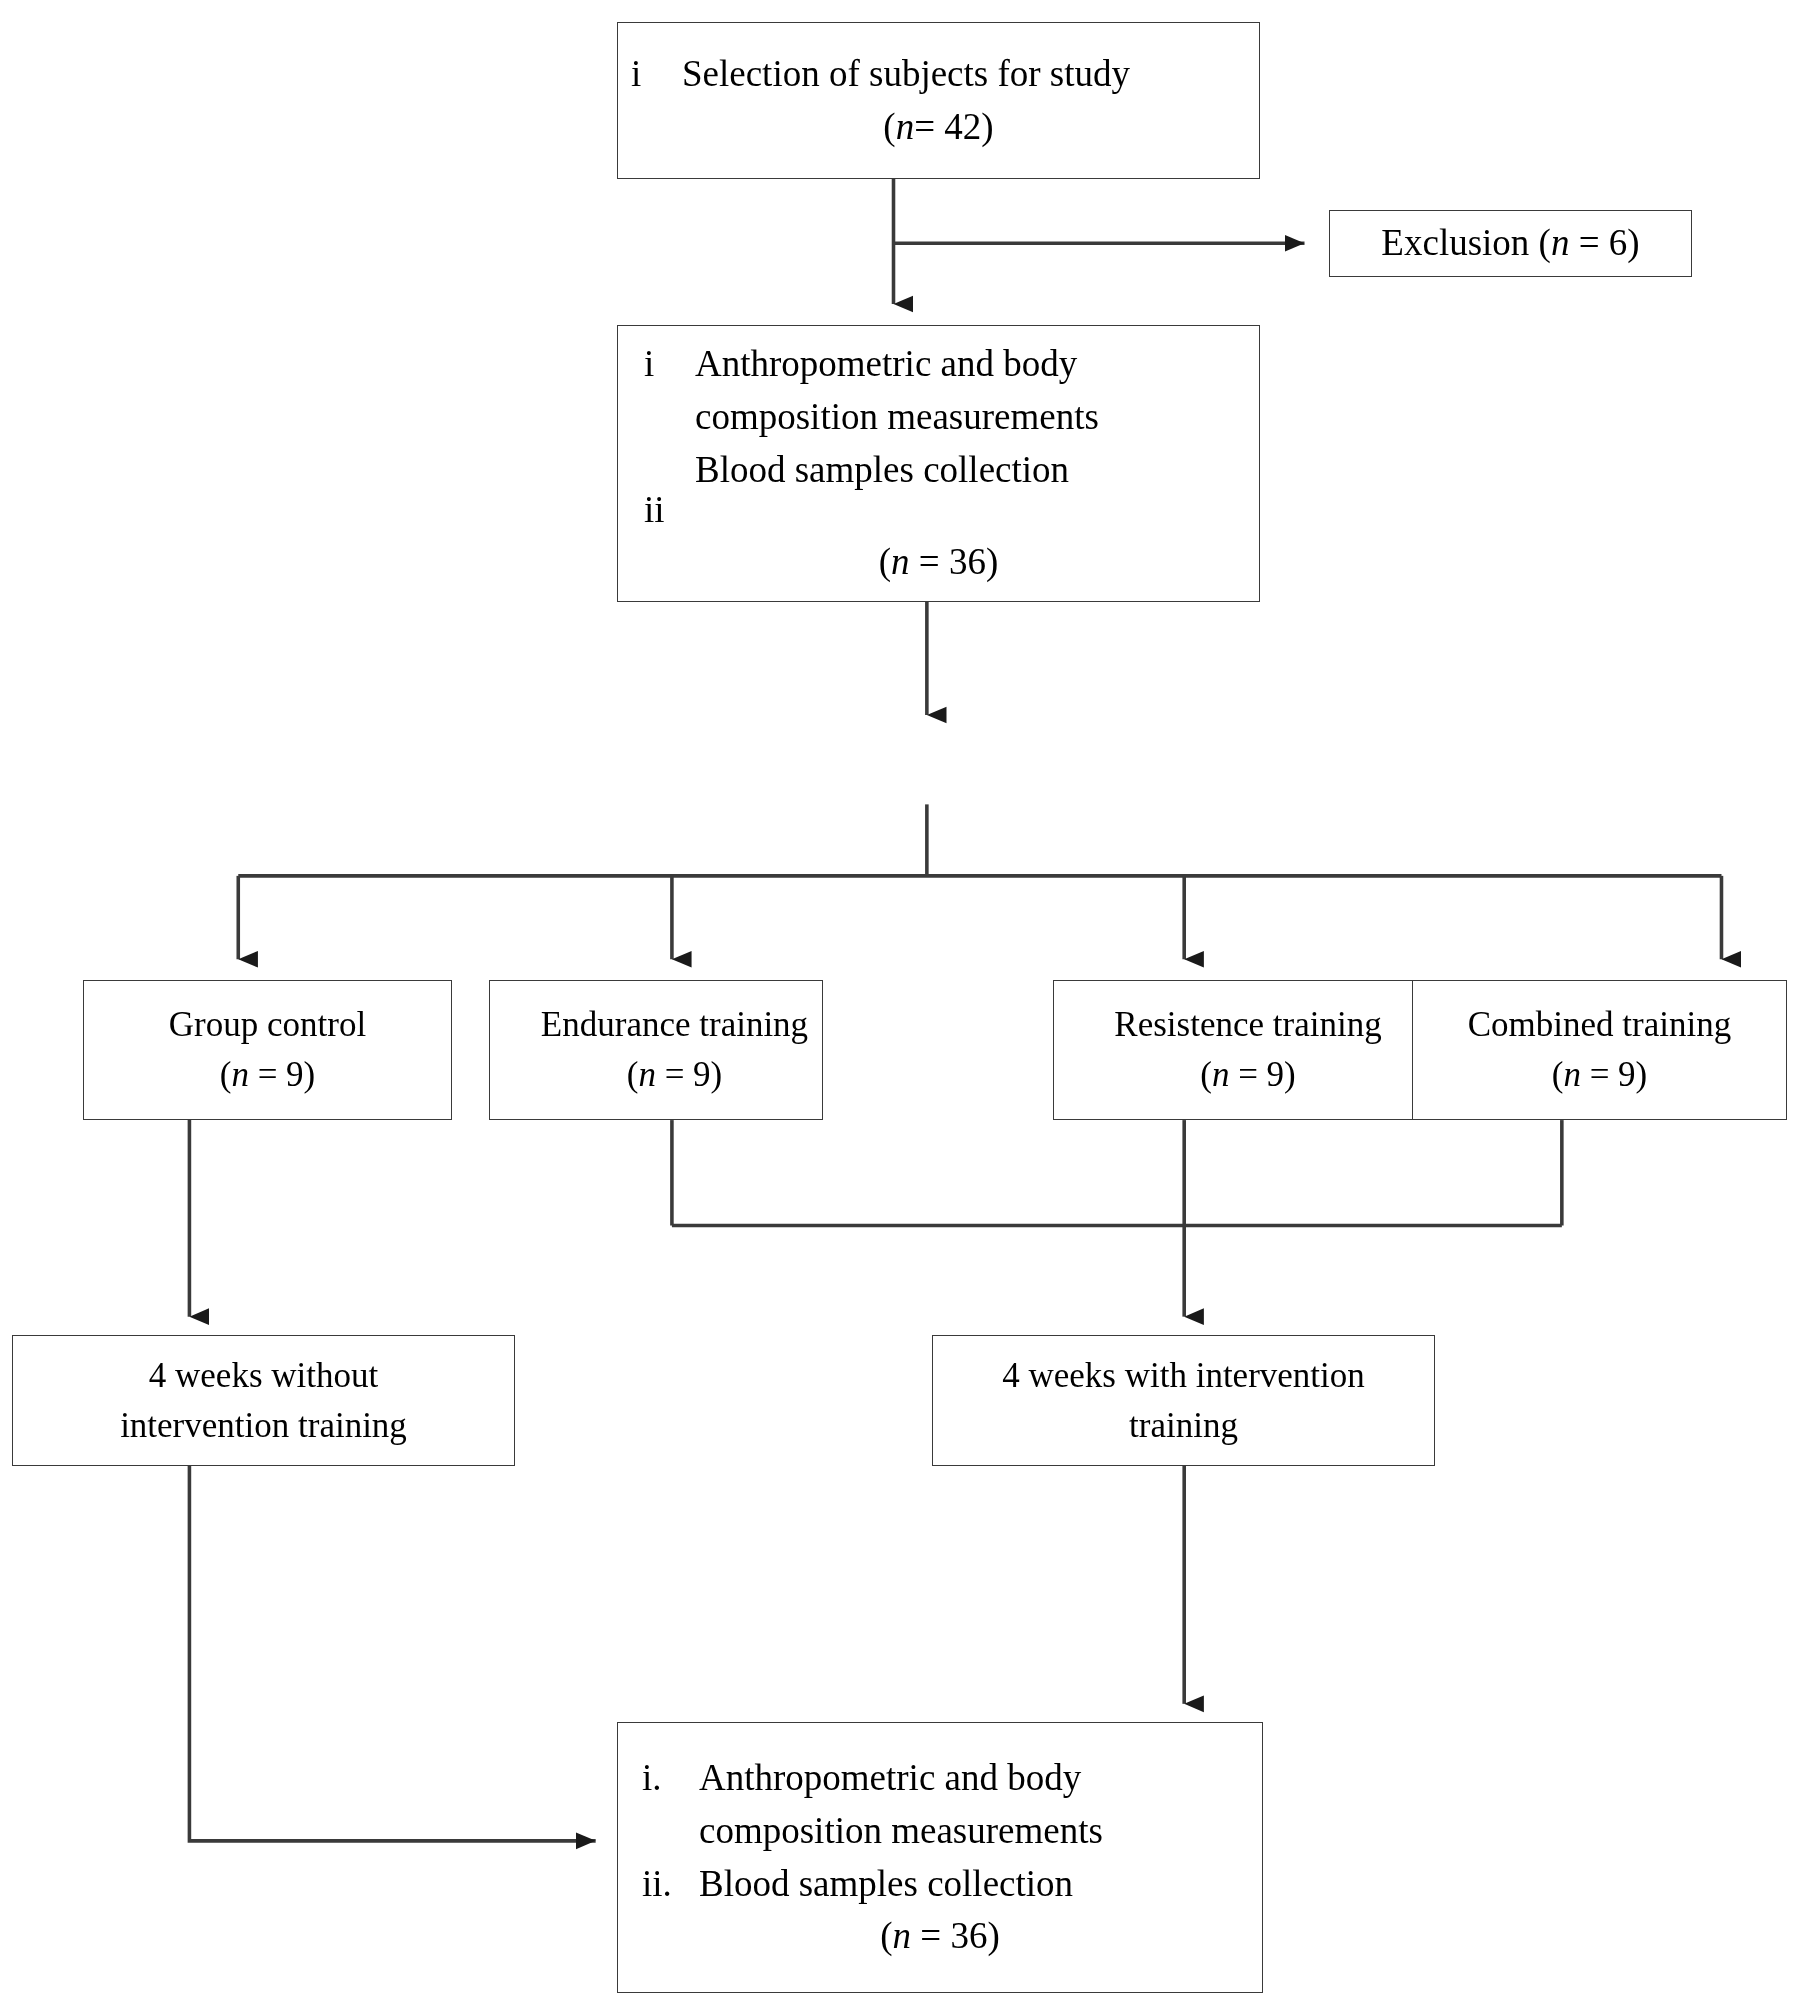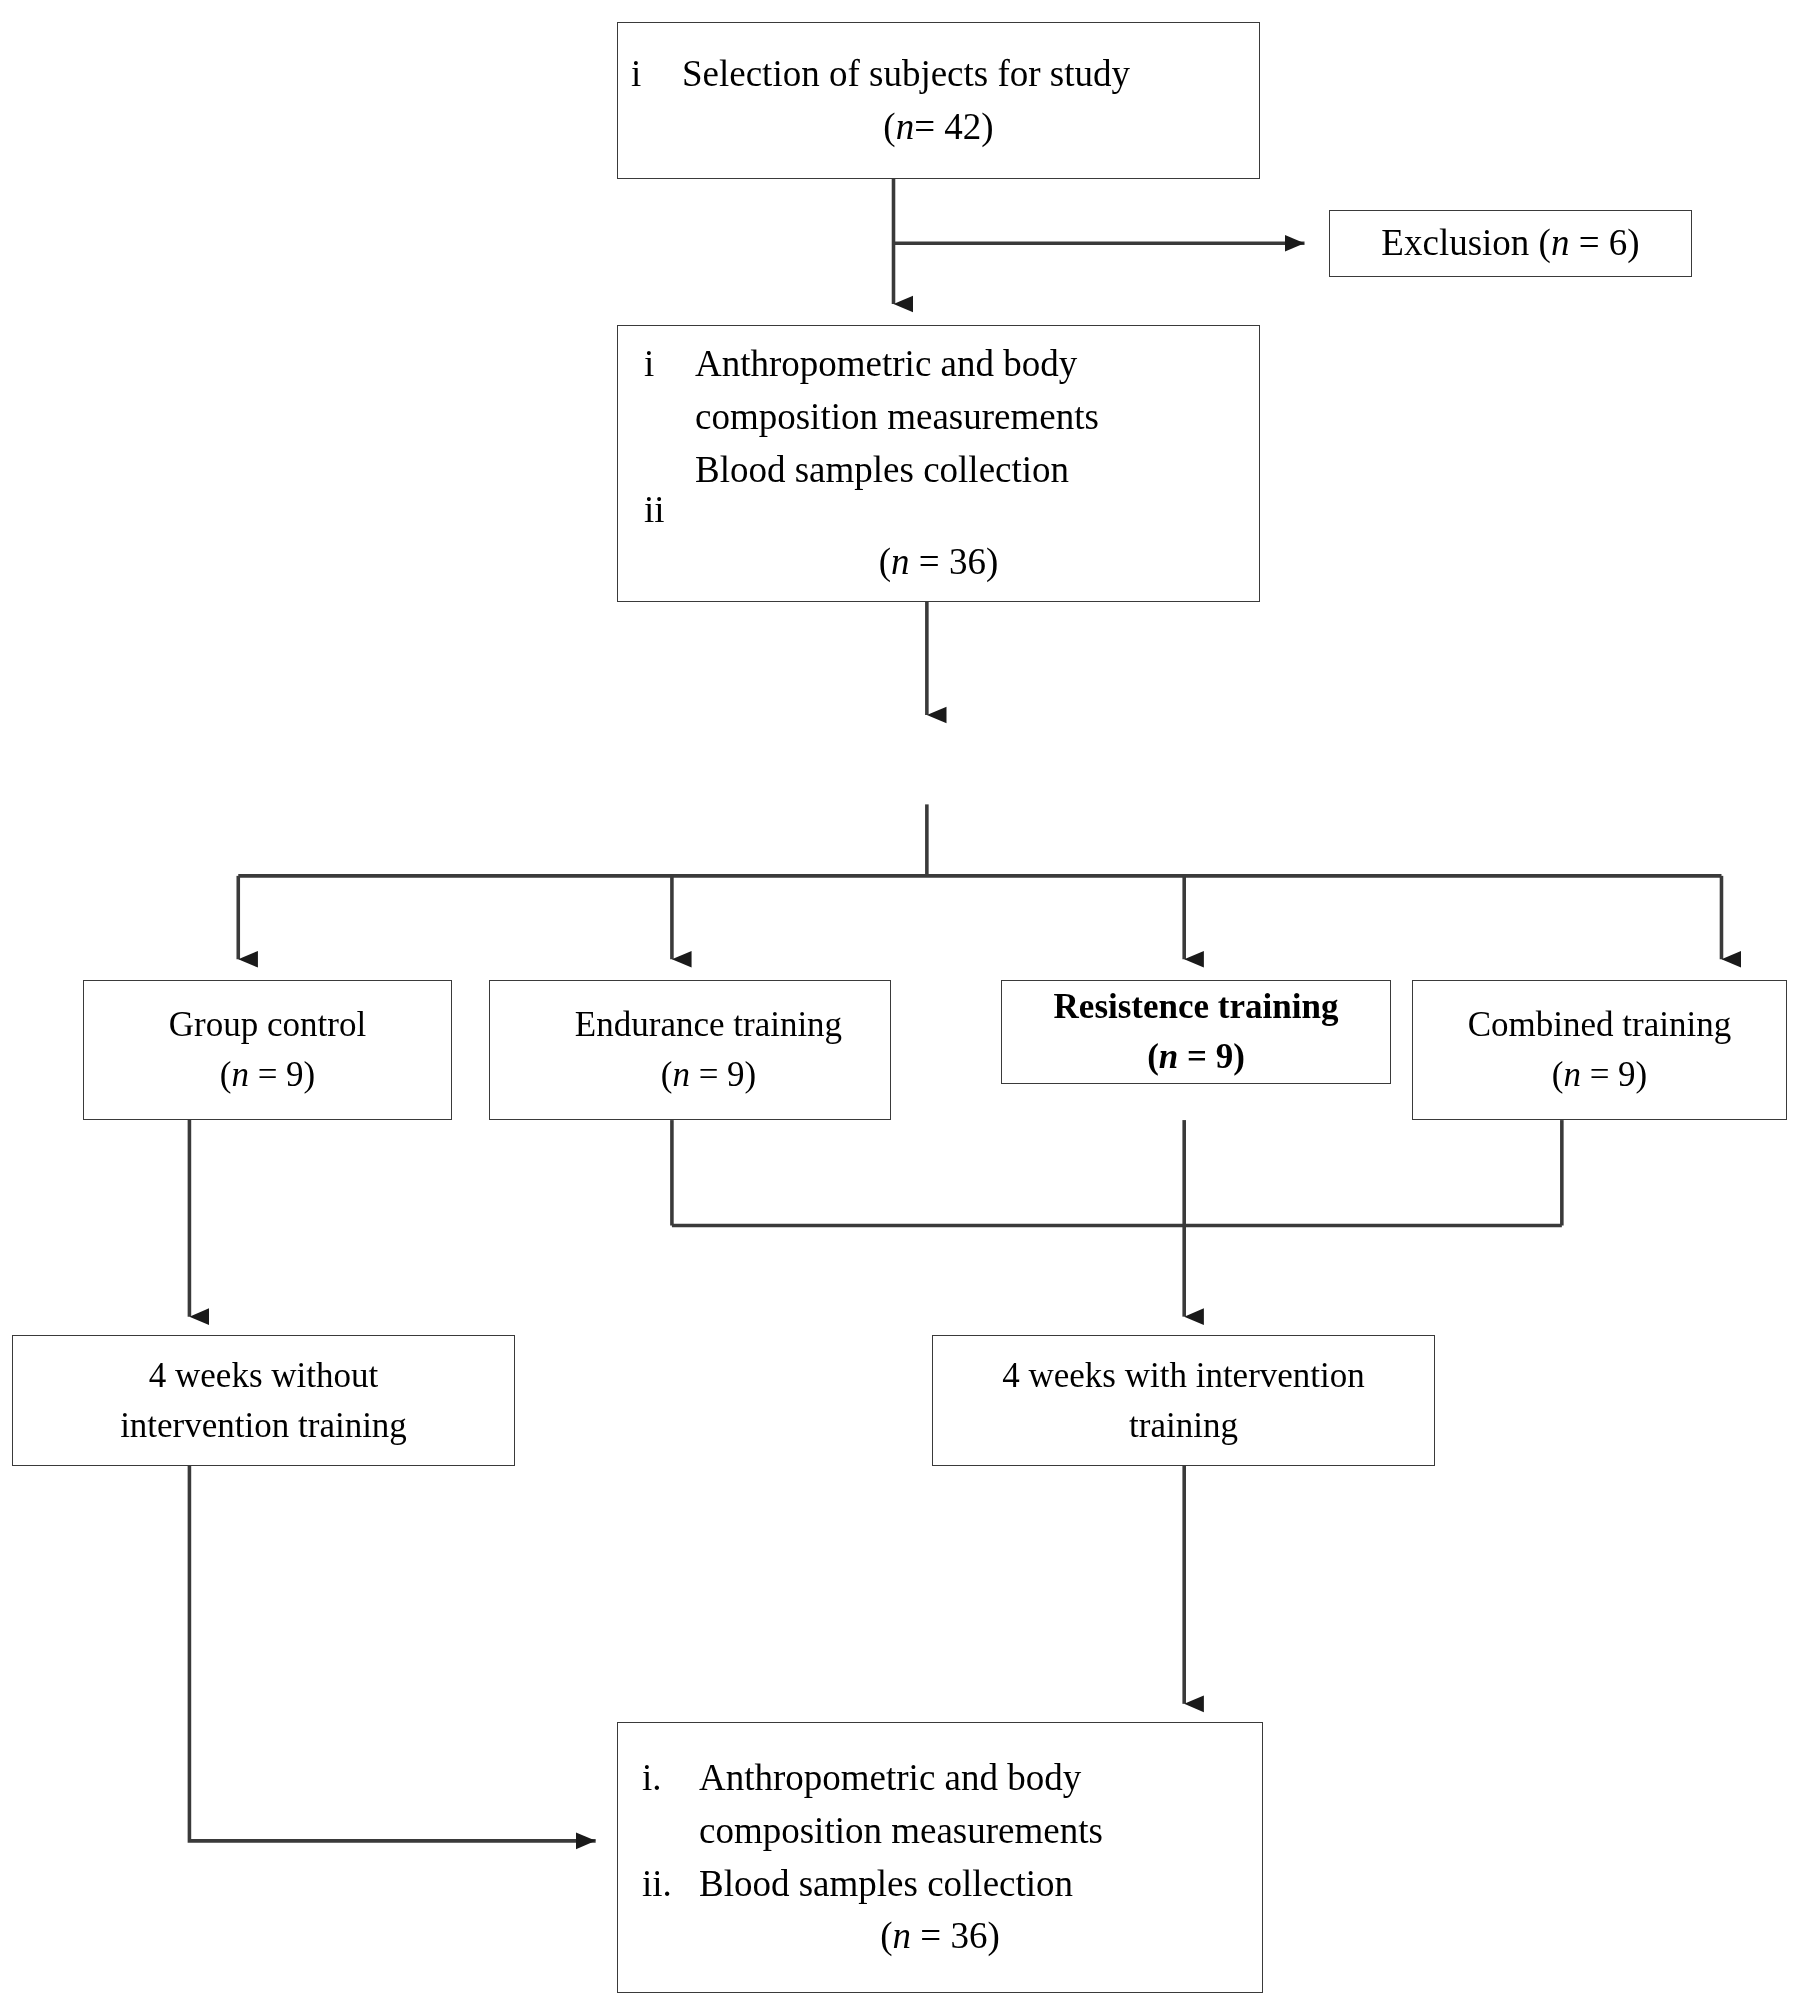--- a/index.html
+++ b/index.html
@@ -101,28 +101,28 @@
   </div>
 
 
   <div class="box fs-mid" style="left:83px;top:980px;width:369px;height:140px;">
     <span class="ln">Group control</span>
     <span class="ln">
       <span>(</span><span class="num">n</span><span> = 9)</span>
     </span>
   </div>
 
-  <div class="box fs-mid" style="left:489px;top:980px;width:402px;height:140px;padding-left:37px;">
+  <div class="box fs-mid" style="left:489px;top:980px;width:334px;height:140px;padding-left:37px;">
     <span class="ln">Endurance training</span>
     <span class="ln">
       <span>(</span><span class="num">n</span><span> = 9)</span>
     </span>
   </div>
 
-  <div class="box fs-mid" style="left:1001px;top:980px;width:390px;height:104px;font-weight:bold;">
+  <div class="box fs-mid" style="left:1053px;top:980px;width:390px;height:140px;">
     <span class="ln">Resistence training</span>
     <span class="ln">
       <span>(</span><span class="num">n</span><span> = 9)</span>
     </span>
   </div>
 
   <div class="box fs-mid" style="left:1412px;top:980px;width:375px;height:140px;">
     <span class="ln">Combined training</span>
     <span class="ln">
       <span>(</span><span class="num">n</span><span> = 9)</span>

